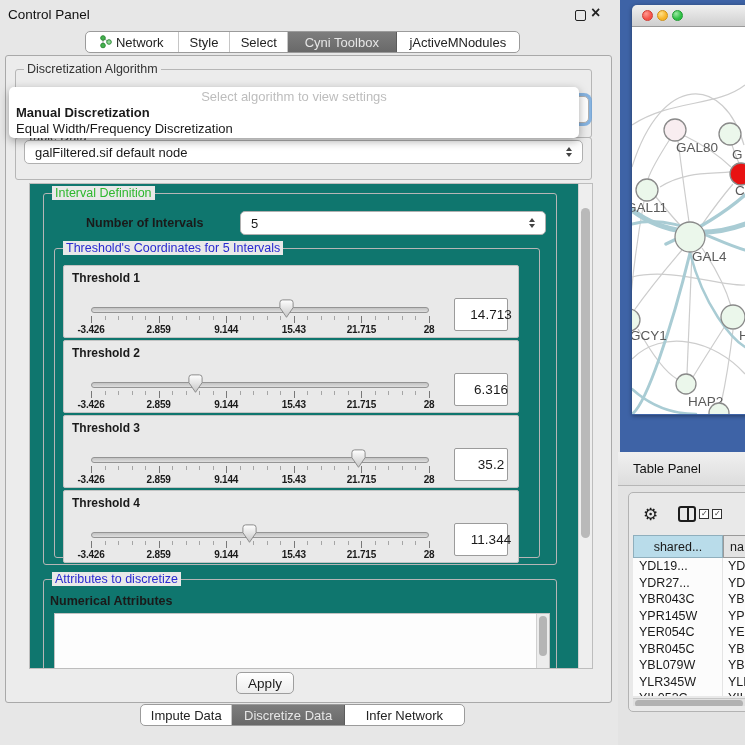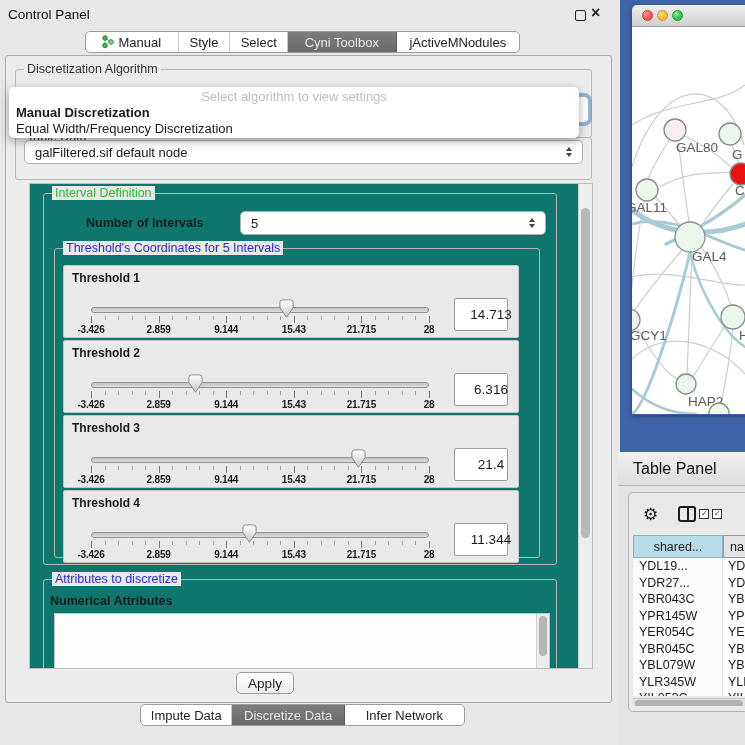--- a/index.html
+++ b/index.html
@@ -80,21 +80,21 @@
   #net-frame { left:620px; top:0; width:125px; height:452px; background:#3e63a6; }
   #mac-window { position:absolute; left:12px; top:5px; width:120px; height:410px; border-radius:5px 0 0 0; overflow:hidden; box-shadow:0 1px 4px rgba(0,0,0,.4); }
   #mac-titlebar { height:22px; background:linear-gradient(#f0f0f0,#cfcfcf); border-bottom:1px solid #9a9a9a; display:flex; align-items:center; padding-left:10px; gap:4px; }
   .tl { width:11px; height:11px; border-radius:50%; }
   .tl.red { background:radial-gradient(circle at 35% 30%, #ff9a92, #f4534a 60%); border:1px solid #ce3a33; }
   .tl.yellow { background:radial-gradient(circle at 35% 30%, #ffe08a, #f7b52a 60%); border:1px solid #cf8f14; }
   .tl.green { background:radial-gradient(circle at 35% 30%, #9ae8a2, #2ebf44 60%); border:1px solid #1e9a32; }
   #net-canvas { position:relative; width:113px; height:387px; background:#fff; overflow:hidden; }
 
   #table-panel-bar { left:618px; top:452px; width:127px; height:34px; background:linear-gradient(#f0f0f0,#dddddd); border-bottom:1px solid #b6b6b6; display:flex; align-items:center; }
-  #table-panel-bar span { margin-left:15px; font-size:16px; color:#111; }
+  #table-panel-bar span { margin-left:15px; font-size:13px; color:#111; }
   #tp-bg { left:618px; top:486px; width:127px; height:259px; background:#e3e3e3; }
   #tp-panel { position:absolute; left:10px; top:6px; width:130px; height:220px; background:#e9e9e9; border:1px solid #b3b3b3; border-radius:5px; }
   #tp-toolbar { position:absolute; left:0; top:8px; width:100%; height:26px; display:flex; align-items:center; }
   #gear { margin-left:14px; font-size:17px; line-height:17px; color:#1c1c1c; }
   #split-icon { margin-left:20px; width:18px; height:16px; border:2px solid #1c1c1c; border-radius:3px; position:relative; }
   #split-icon::after { content:""; position:absolute; left:50%; top:0; width:2px; height:100%; background:#1c1c1c; }
   .mini-check { margin-left:3px; width:10px; height:10px; border:1.3px solid #333; font-size:8px; line-height:8px; text-align:center; color:#333; background:#fff; }
   .mini-check:first-of-type { margin-left:14px; }
 
   #tp-table { position:absolute; left:4px; top:42px; width:130px; height:171px; overflow:hidden; }
@@ -130,21 +130,21 @@
 
 <div class="abs tabbar" id="top-tabs">
   <div class="seg" style="width:93px">
     <svg width="12" height="14" viewBox="0 0 12 14">
       <line x1="3" y1="3" x2="3" y2="10" stroke="#9a9a9a" stroke-width="1"></line>
       <line x1="3" y1="3" x2="9" y2="7" stroke="#9a9a9a" stroke-width="1"></line>
       <circle cx="3" cy="3" r="2.3" fill="#44b24e" stroke="#2f8a38"></circle>
       <circle cx="3" cy="10.5" r="2.3" fill="#44b24e" stroke="#2f8a38"></circle>
       <circle cx="9" cy="7" r="2.3" fill="#8fd694" stroke="#2f8a38"></circle>
     </svg>
-    <span>Manual</span>
+    <span>Network</span>
   </div>
   <div class="seg" style="width:52px">
       <span>Style</span>
     </div>
   <div class="seg" style="width:58px">
       <span>Select</span>
     </div>
   <div class="seg selected" style="width:109px">
       <span>Cyni Toolbox</span>
     </div>
@@ -314,21 +314,21 @@
                 <span class="ticklab" style="left: 0%;">-3.426</span>
                 <span class="ticklab" style="left: 20%;">2.859</span>
                 <span class="ticklab" style="left: 40%;">9.144</span>
                 <span class="ticklab" style="left: 60%;">15.43</span>
                 <span class="ticklab" style="left: 80%;">21.715</span>
                 <span class="ticklab" style="left: 100%;">28</span>
               </div>
               <div class="thumb" style="left: 286.514px;"><svg width="15" height="19" viewBox="0 0 15 19">
                   <path d="M3.6 0.9 h7.8 a2.7 2.7 0 0 1 2.7 2.7 v5 L7.5 18.3 L0.9 8.6 V3.6 A2.7 2.7 0 0 1 3.6 0.9 Z" fill="url(#thumbgrad)" stroke="#8d8d8d"></path>
                 </svg></div>
-              <div class="vbox">21.4</div>
+              <div class="vbox">35.2</div>
             </div>
             <div class="tpanel" style="top: 241px;">
               <div class="tlabel">Threshold 4</div>
               <div class="track"></div>
               <div class="ticks">
                 <div class="tick major" style="left: 0%;"></div>
                 <div class="tick" style="left: 4%;"></div>
                 <div class="tick" style="left: 8%;"></div>
                 <div class="tick" style="left: 12%;"></div>
                 <div class="tick" style="left: 16%;"></div>

